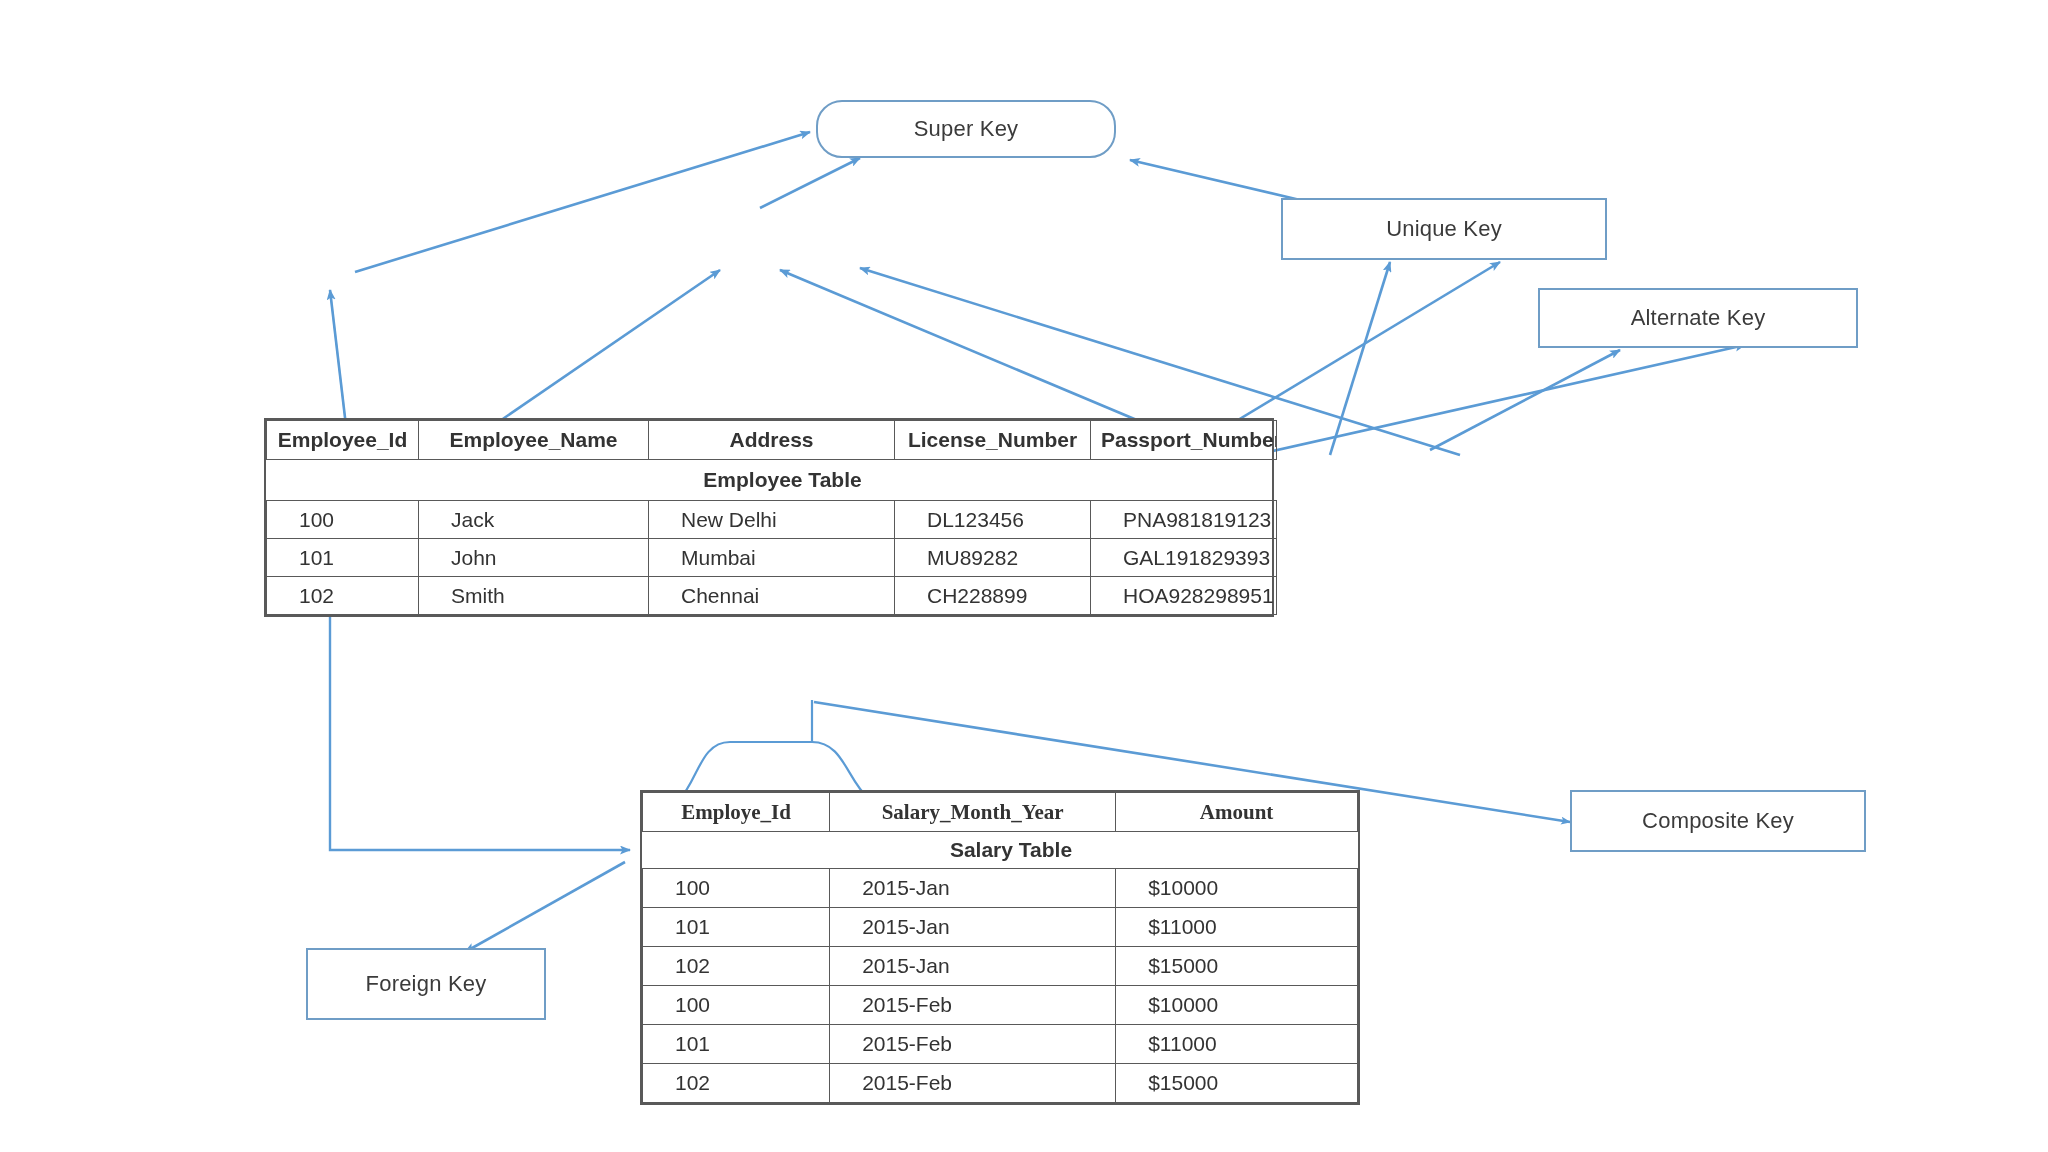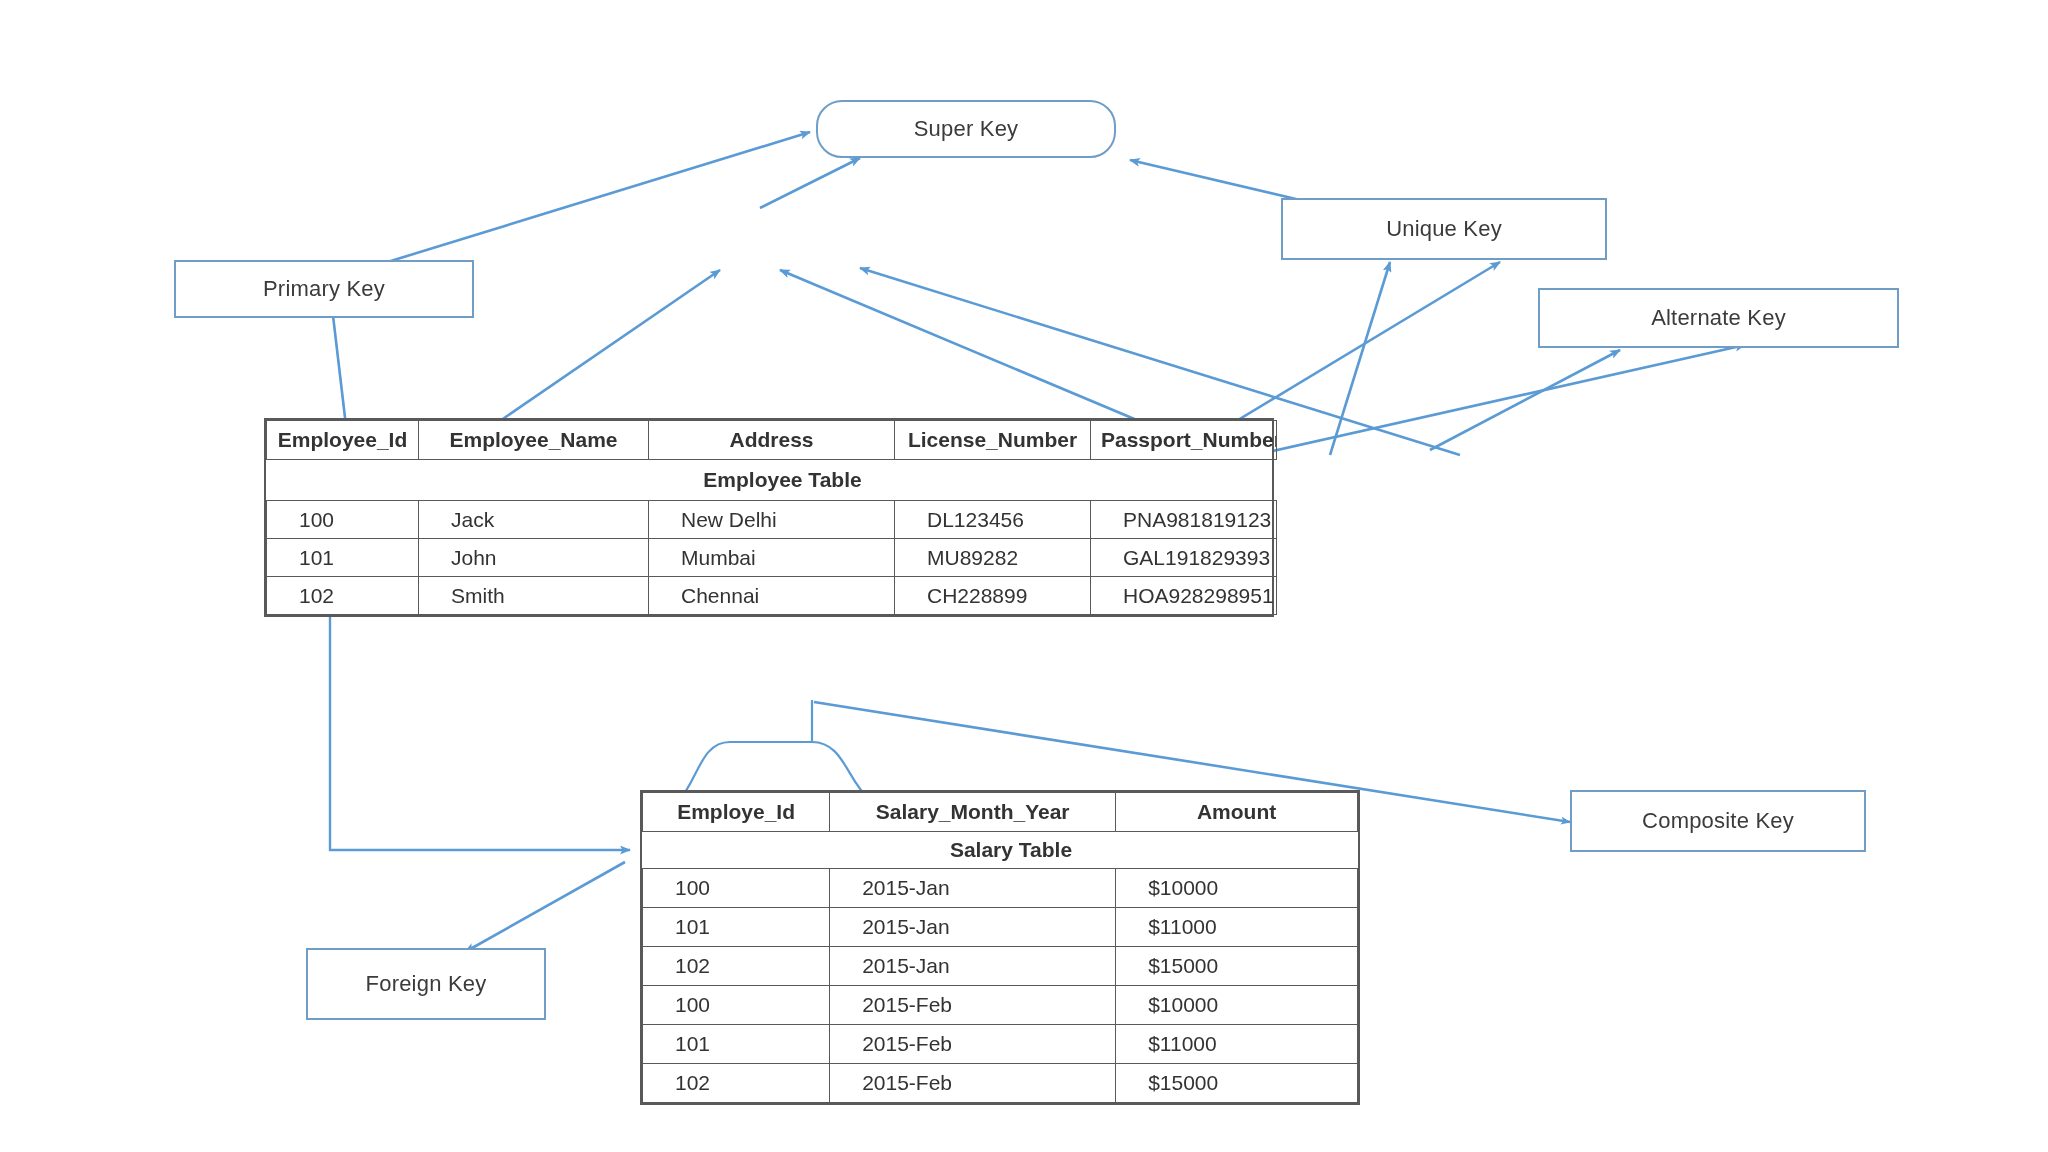--- a/index.html
+++ b/index.html
@@ -81,21 +81,21 @@
     font-weight: normal;
     padding-left: 32px;
   }
   .emp-table { left: 264px; top: 418px; width: 1010px; }
   .emp-table .r-caption td { height: 40px; }
   .emp-table thead th { height: 38px; }
   .emp-table tbody td { height: 37px; }
 
   .sal-table { left: 640px; top: 790px; width: 720px; }
   .sal-table .r-caption td { height: 36px; }
-  .sal-table thead th { height: 38px; }
+  .sal-table thead th { height: 38px; font-family: Liberation Serif, serif; }
   .sal-table tbody td { height: 38px; }
 </style>
 </head>
 <body>
 
 <div id="stage">
 
   <svg id="wires" viewBox="0 0 2048 1152" xmlns="http://www.w3.org/2000/svg">
     <defs>
       <marker id="ah" markerWidth="11" markerHeight="9" refX="10" refY="4.5" orient="auto" markerUnits="userSpaceOnUse">
@@ -143,25 +143,22 @@
 
   <div class="kbox" style="left:816px; top:100px; width:300px; height:58px;border-radius:26px;">
     <span>Super Key</span>
   </div>
 
 
   <div class="kbox" style="left:1254px; top:198px; width:326px; height:62px;margin-left:27px;">
     <span>Unique Key</span>
   </div>
 
-  <div class="kbox" style="left:174px; top:260px; width:300px; height:58px;">
-    <span>Primary Key</span>
-  </div>
-
-  <div class="kbox" style="left:1538px; top:288px; width:361px; height:60px;">
+
+  <div class="kbox" style="left:1538px; top:288px; width:320px; height:60px;">
     <span>Alternate Key</span>
   </div>
 
   <div class="kbox" style="left:1570px; top:790px; width:296px; height:62px;">
     <span>Composite Key</span>
   </div>
 
   <div class="kbox" style="left:306px; top:948px; width:240px; height:72px;">
     <span>Foreign Key</span>
   </div>

